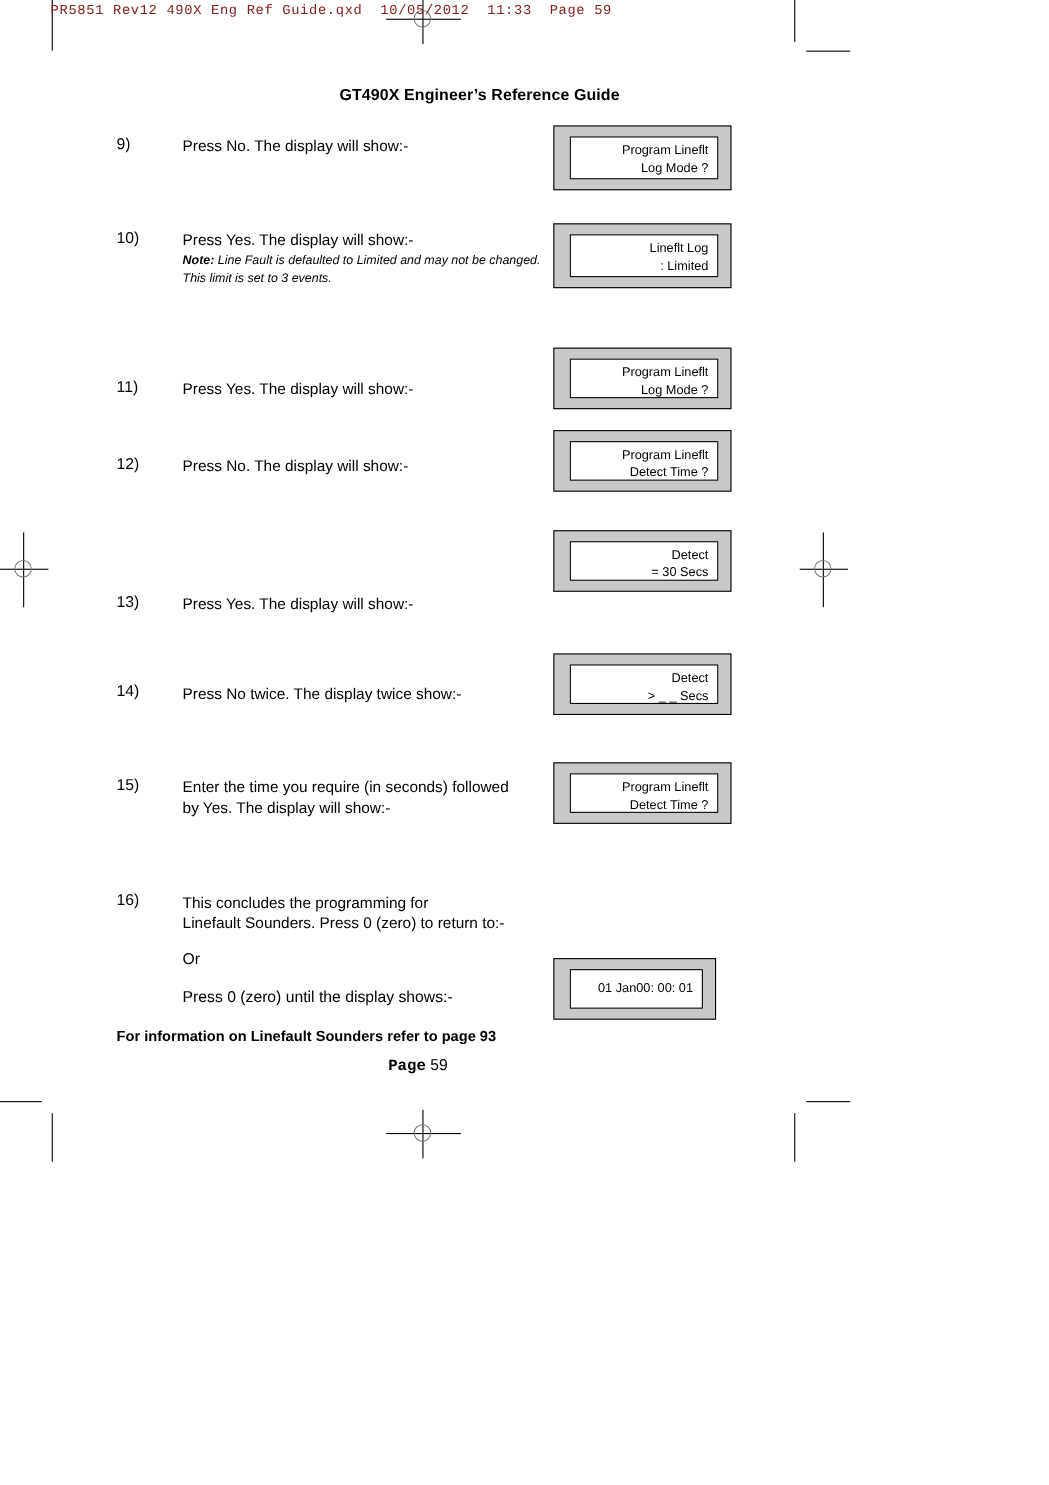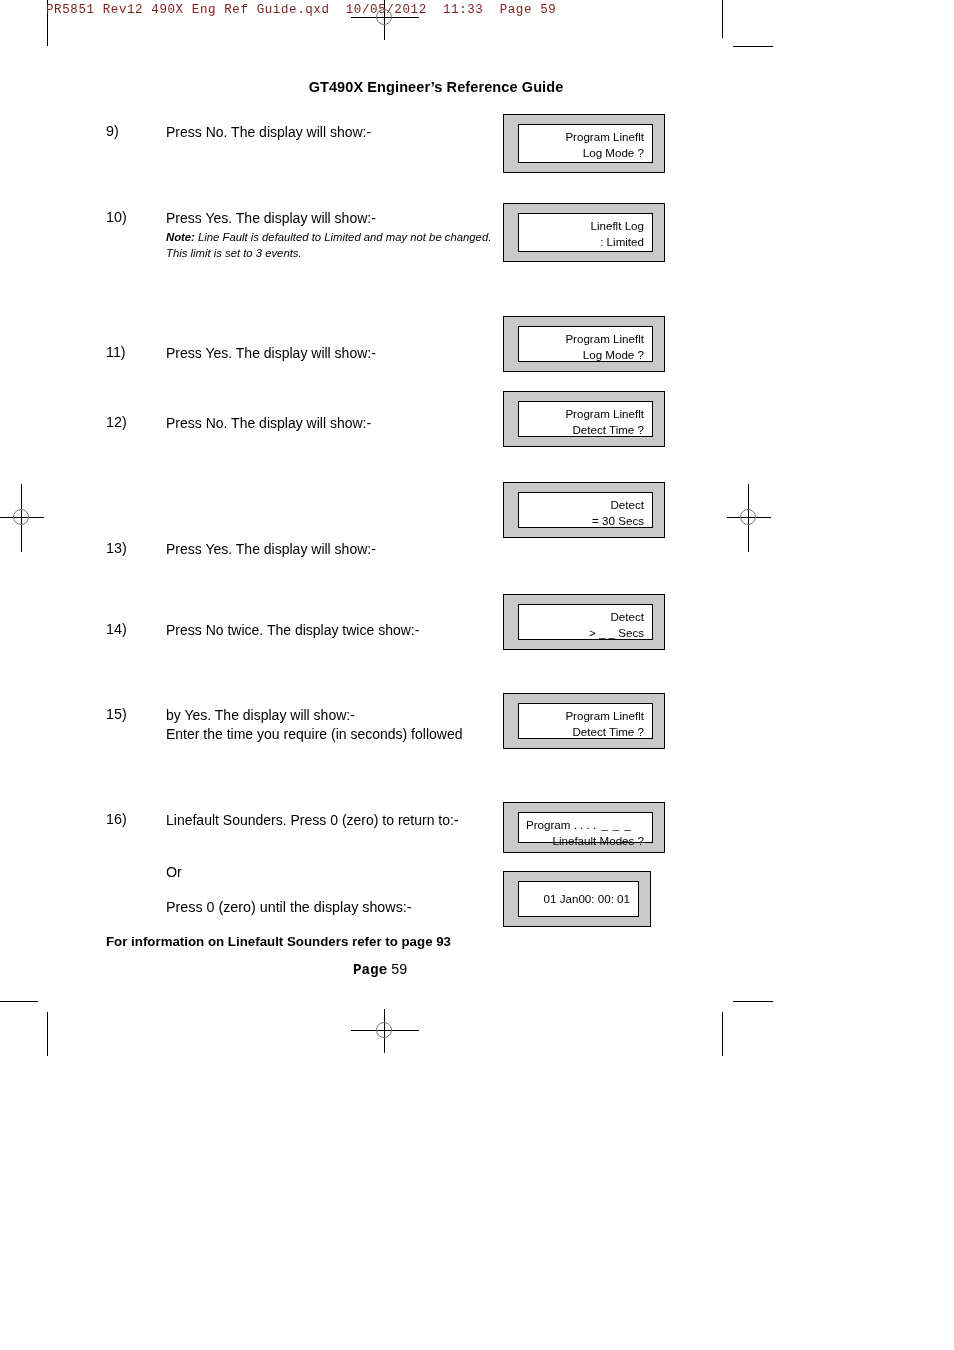--- a/index.html
+++ b/index.html
@@ -248,28 +248,29 @@
 
 
   <div class="step" style="top:621px;">
     <div class="num">14)</div>
     <div class="body">Press No twice. The display twice show:-</div>
   </div>
 
   <div class="step" style="top:706px;">
     <div class="num">15)</div>
     <div class="body">
+      <div>Enter the time you require (in seconds) followed</div>
       <div>by Yes. The display will show:-</div>
-      <div>Enter the time you require (in seconds) followed</div>
     </div>
   </div>
 
   <div class="step" style="top:811px;">
     <div class="num">16)</div>
     <div class="body">
+      <div>This concludes the programming for</div>
       <div>Linefault Sounders. Press 0 (zero) to return to:-</div>
     </div>
   </div>
   <div class="plain-line" style="top:864px;">Or</div>
   <div class="plain-line" style="top:899px;">Press 0 (zero) until the display shows:-</div>
 
   <div class="footer-note" style="top:934px;">For information on Linefault Sounders refer to page 93</div>
   <div class="page-number" style="top:961px;">
     <span class="lbl">Page</span>
     <span class="val">59</span>
@@ -317,29 +318,20 @@
     </div>
   </div>
 
   <div class="lcd" style="left:503px; top:693px; width:162px; height:56px;">
     <div class="screen">
       <div class="row">Program Lineflt</div>
       <div class="row">Detect Time ?</div>
     </div>
   </div>
 
-  <div class="lcd" style="left:503px; top:802px; width:162px; height:51px;">
-    <div class="screen">
-      <div class="row right-extra">
-        <span>Program . . . .</span>
-        <span class="dashes">_ _ _</span>
-      </div>
-      <div class="row">Linefault Modes ?</div>
-    </div>
-  </div>
 
   <div class="lcd centered" style="left:503px; top:871px; width:148px; height:56px;">
     <div class="screen">
       <div class="row spread">
         <span class="seg-left">01 Jan</span>
         <span>00: 00: 01</span>
       </div>
     </div>
   </div>
 

